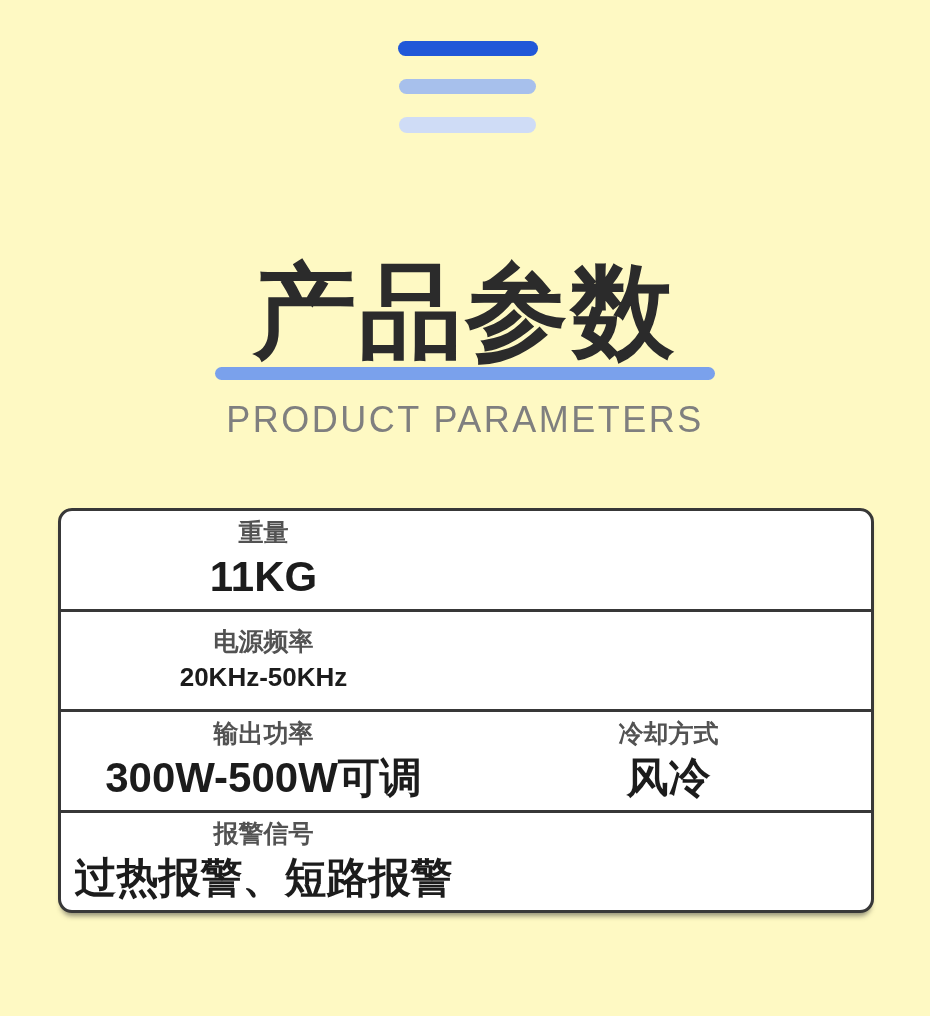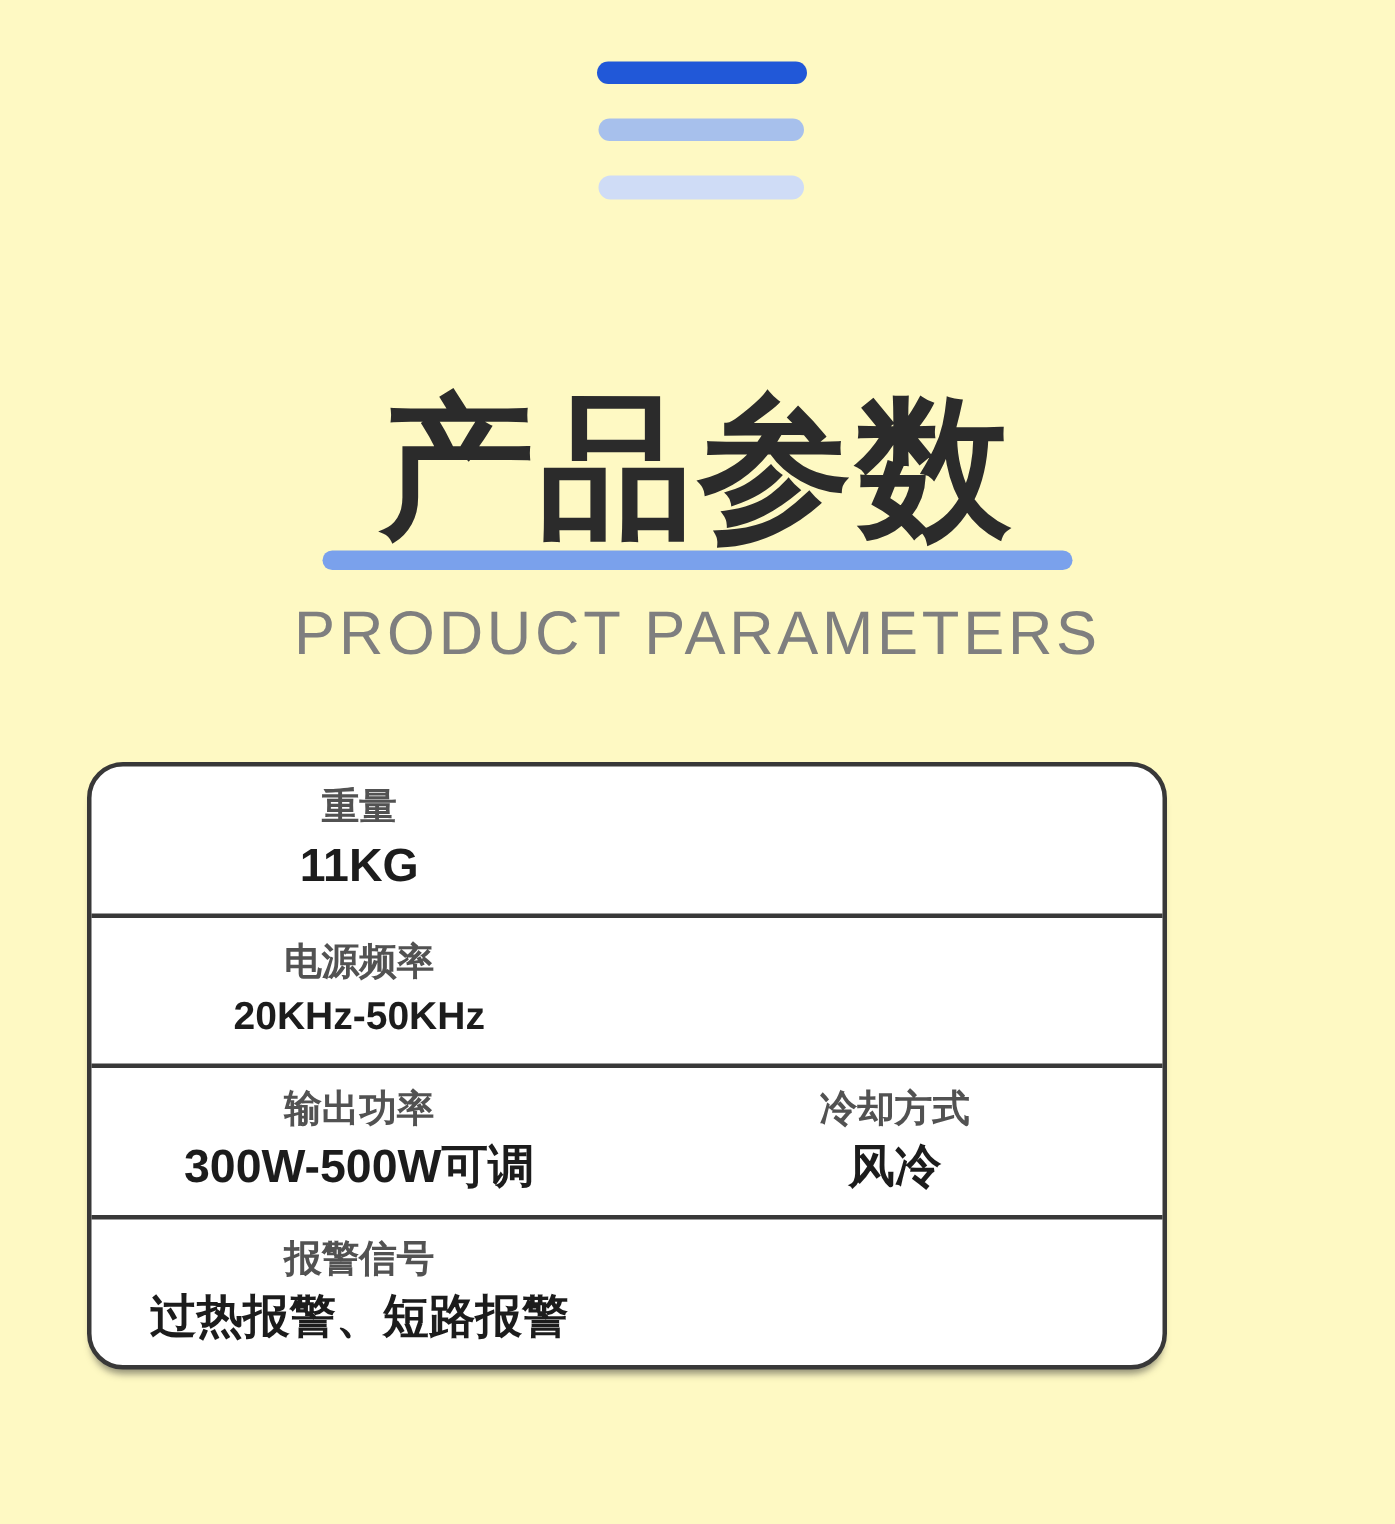--- a/index.html
+++ b/index.html
@@ -26,43 +26,43 @@
   }
   .title {
     position:absolute; top:258px; left:0; width:100%;
     margin:0; text-align:center; z-index:1;
     font-size:103px; line-height:1.05; font-weight:900;
     letter-spacing:3px; color:#2b2b2b;
   }
   .subtitle {
     position:absolute; top:399px; left:0; width:100%;
     margin:0; text-align:center;
-    font-size:41px; font-weight:400;
+    font-size:36px; font-weight:400;
     letter-spacing:2.5px; color:#7f7f7f;
   }
 
   
   .spec-table {
     position:absolute; top:508px; left:58px;
-    width:720px; height:405px; box-sizing:border-box;
-    border:3px solid #383838; border-radius:24px;
+    width:816px; height:405px; box-sizing:border-box;
+    border:3px solid #383838; border-radius:14px;
     background:#ffffff;
     display:flex; flex-direction:column;
     box-shadow:0 6px 5px -3px rgba(45,45,45,0.5);
   }
   .spec-row { flex:1; display:flex; border-top:3px solid #383838; }
   .spec-row:first-child { border-top:none; }
   .spec-cell {
     width:50%;
     display:flex; flex-direction:column;
     align-items:center; justify-content:center;
     gap:9px;
   }
   .spec-label { font-size:25px; font-weight:700; color:#525252; line-height:1; }
-  .spec-value { font-size:31px; font-weight:700; color:#1c1c1c; line-height:1.1; }
+  .spec-value { font-size:42px; font-weight:700; color:#1c1c1c; line-height:1.1; }
   .spec-value.small { font-size:26px; }
 </style>
 </head>
 <body>
 
 <div class="page">
 
   <div class="deco">
     <div class="bar bar-1"></div>
     <div class="bar bar-2"></div>

